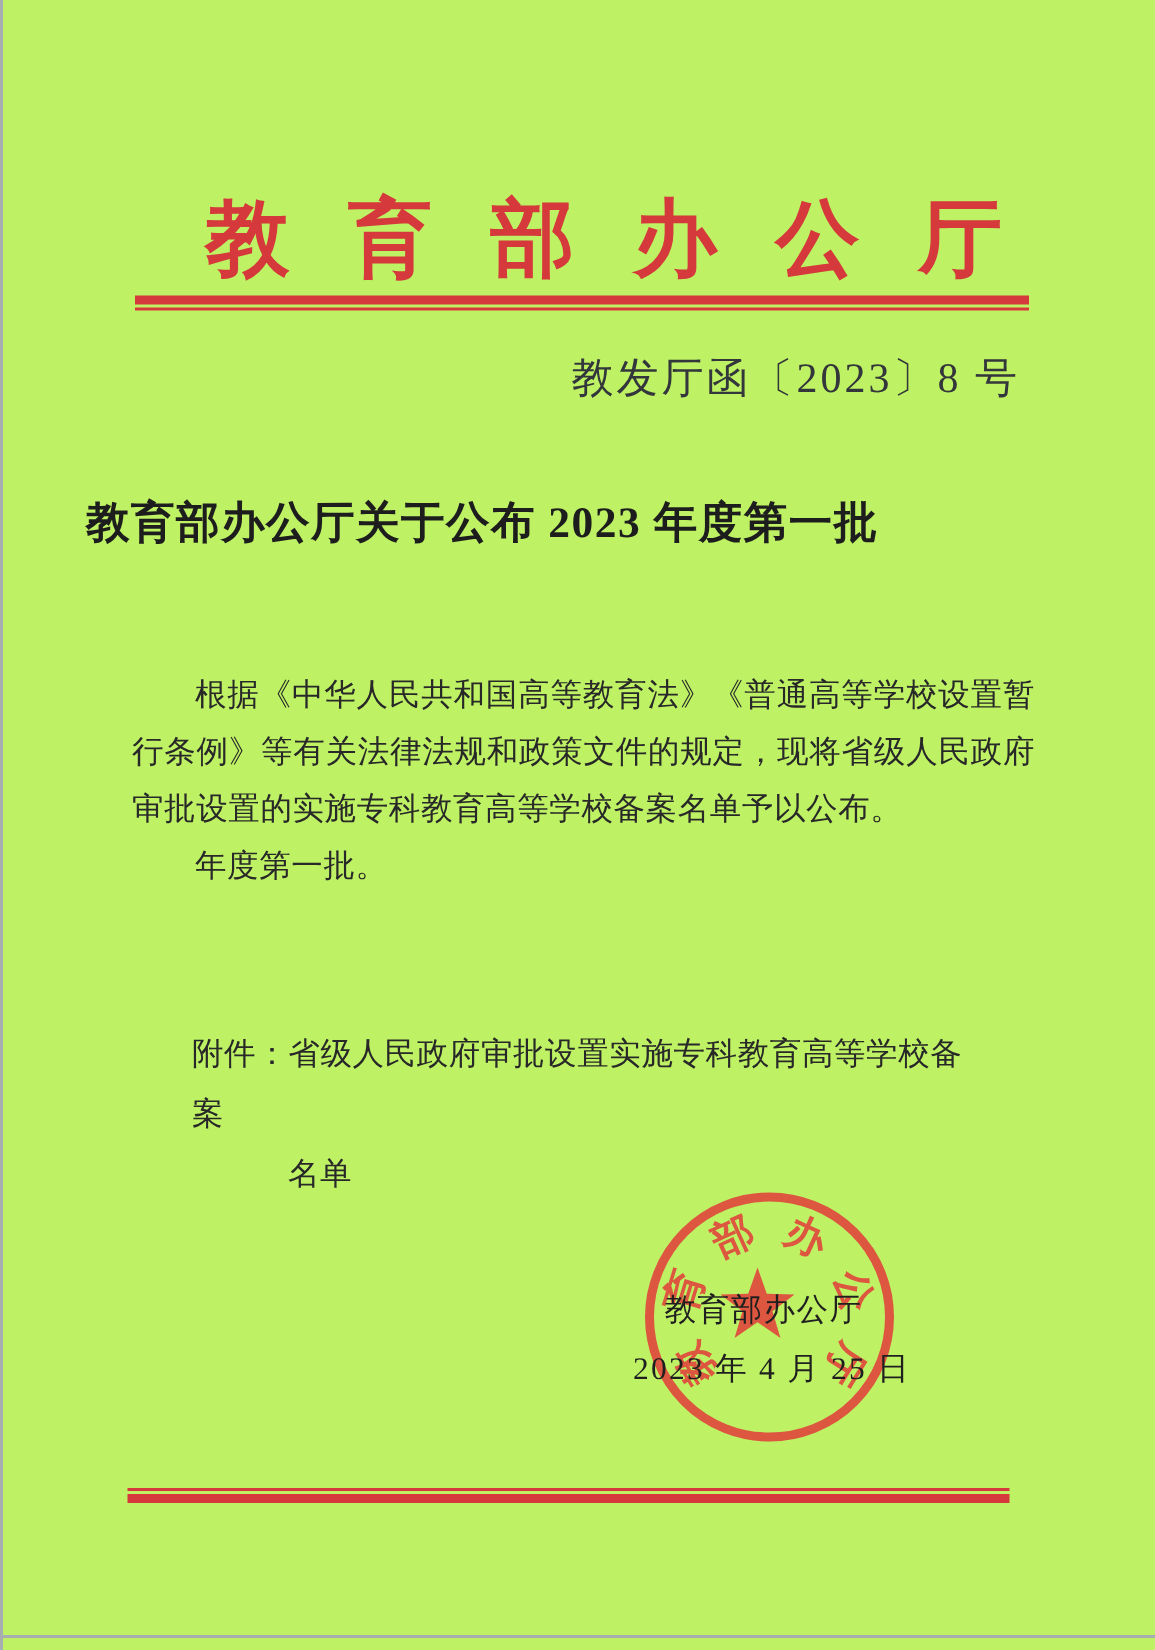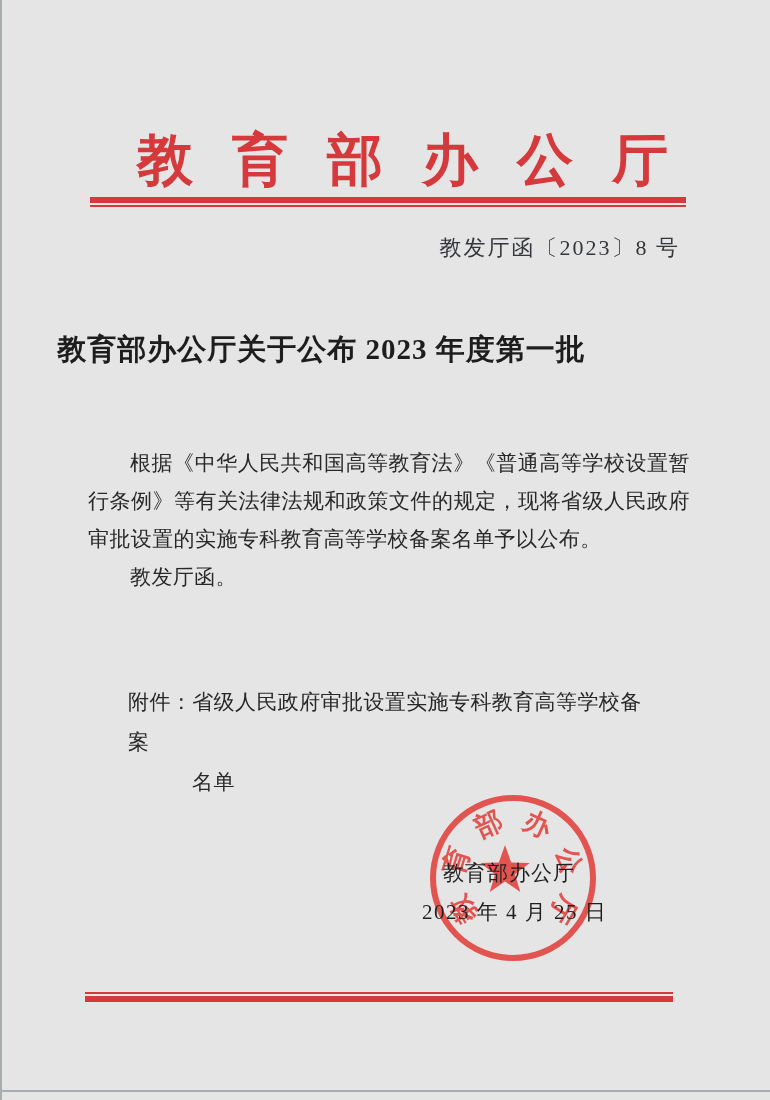--- a/index.html
+++ b/index.html
@@ -4,21 +4,21 @@
 <style>
   html, body {
     margin: 0;
     padding: 0;
     background: #ffffff;
   }
   .page {
     position: relative;
     width: 770px;
     height: 1100px;
-    background: #e5e5e5;
+    background: #bef264;
     overflow: hidden;
     font-family: "Liberation Serif", "DejaVu Serif", serif;
     color: #282828;
   }
   
   .edge-left {
     position: absolute; left: 0; top: 0;
     width: 2px; height: 1100px;
     background: #a8adb0;
   }
@@ -43,21 +43,21 @@
   }
   .rule-bottom {
     position: absolute; top: 992px; left: 85px; width: 588px;
   }
   .rule-thick { height: 6px; background: #d5393b; }
   .rule-thin  { height: 2px; background: #d5393b; }
   .rule-gap   { height: 2px; }
   .doc-number {
     position: absolute;
     top: 233px; right: 90px;
-    font-size: 22px;
+    font-size: 28px;
     letter-spacing: 2px;
     color: #33363a;
     white-space: nowrap;
     margin-left: 40px;
   }
   .title {
     position: absolute;
     top: 326px; left: 0; width: 643px;
     margin: 0;
     text-align: center;
@@ -135,21 +135,21 @@
   </div>
 
   <div class="doc-number">教发厅函〔2023〕8 号</div>
 
   <h1 class="title">
     <div>教育部办公厅关于公布 2023 年度第一批</div>
   </h1>
 
   <div class="body-block">
     <p class="indent">根据《中华人民共和国高等教育法》《普通高等学校设置暂行条例》等有关法律法规和政策文件的规定，现将省级人民政府审批设置的实施专科教育高等学校备案名单予以公布。</p>
-    <p class="indent">教发厅函。</p>
+    <p class="indent">年度第一批。</p>
   </div>
 
   <p class="attachment"><span>附件：</span><span>省级人民政府审批设置实施专科教育高等学校备案</span><br><span class="att-cont">名单</span></p>
 
   <svg class="seal" viewBox="0 0 180 180">
     <circle cx="90" cy="90" r="80" fill="none" stroke="#e2413b" stroke-width="6"></circle>
     <polygon fill="#e2413b" points="82,57 88.2,74.5 106.7,75 92,86.2 97.3,104 82,93.5 66.7,104 72,86.2 57.3,75 75.8,74.5"></polygon>
     <text x="40" y="121.3" transform="rotate(-122 40 121.3)" text-anchor="middle" dominant-baseline="central">教</text>
     <text x="33.6" y="72.7" transform="rotate(-73 33.6 72.7)" text-anchor="middle" dominant-baseline="central">育</text>
     <text x="65.5" y="36.3" transform="rotate(-24.5 65.5 36.3)" text-anchor="middle" dominant-baseline="central">部</text>

